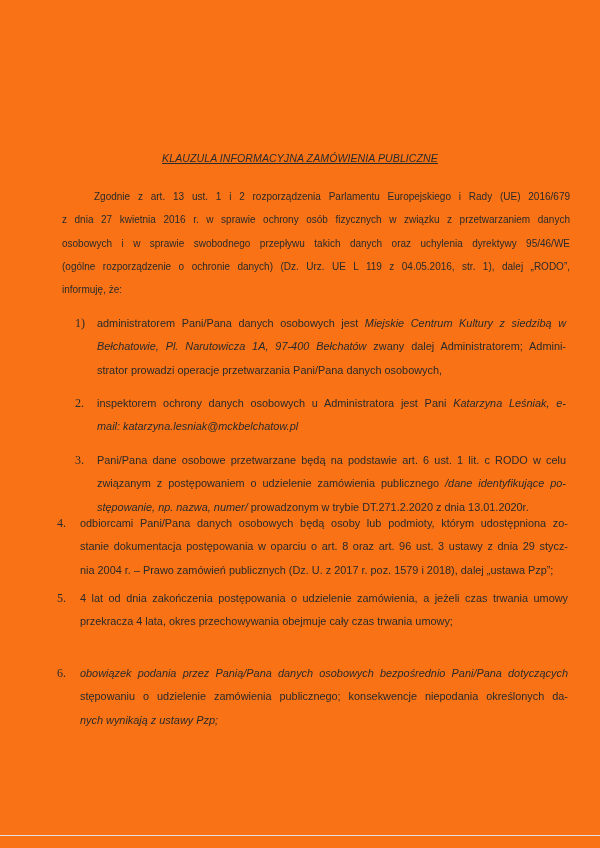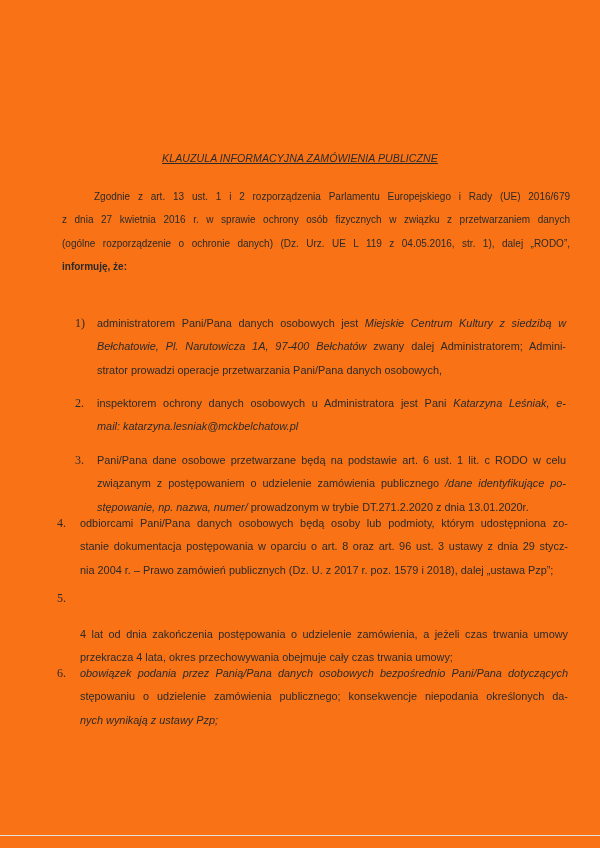--- a/index.html
+++ b/index.html
@@ -32,22 +32,23 @@
 </head>
 <body>
 
 <div class="page">
 
   <div class="title">KLAUZULA INFORMACYJNA ZAMÓWIENIA PUBLICZNE</div>
 
   <div class="intro">
     <span class="line first just-line" style="display: block; text-align-last: justify;">Zgodnie z art. 13 ust. 1 i 2 rozporządzenia Parlamentu Europejskiego i Rady (UE) 2016/679</span>
     <span class="line just-line" style="display: block; text-align-last: justify;">z dnia 27 kwietnia 2016 r. w sprawie ochrony osób fizycznych w związku z przetwarzaniem danych</span>
+    <span class="line just-line" style="display: block; text-align-last: justify;">osobowych i w sprawie swobodnego przepływu takich danych oraz uchylenia dyrektywy 95/46/WE</span>
     <span class="line just-line" style="display: block; text-align-last: justify;">(ogólne rozporządzenie o ochronie danych) (Dz. Urz. UE L 119 z 04.05.2016, str. 1), dalej „RODO”,</span>
-    <span class="line" style="display: block; font-weight: bold;">informuję, że:</span>
+    <span class="line" style="display: block;">informuję, że:</span>
   </div>
 
   <div class="item" style="left:0; top:312px;">
       <span class="marker" style="left: 75px;">1)</span>
       <div class="body" style="left: 97px; width: 469px;">
         <span class="line" style="display: block; text-align-last: justify; white-space: normal;"><span>administratorem Pani/Pana danych osobowych jest </span><i>Miejskie Centrum Kultury z siedzibą w</i></span>
         <span class="line" style="display: block; text-align-last: justify; white-space: normal;"><i>Bełchatowie, Pl. Narutowicza 1A, 97-400 Bełchatów</i><span> zwany dalej Administratorem; Admini-</span></span>
         <span class="line" style="display: block;"><span>strator prowadzi operacje przetwarzania Pani/Pana danych osobowych,</span></span>
       </div>
     </div>
@@ -70,21 +71,21 @@
       <span class="marker" style="left: 57px;">4.</span>
       <div class="body" style="left: 80px; width: 488px;">
         <span class="line" style="display: block; text-align-last: justify; white-space: normal;"><span>odbiorcami Pani/Pana danych osobowych będą osoby lub podmioty, którym udostępniona zo-</span></span>
         <span class="line" style="display: block; text-align-last: justify; white-space: normal;"><span>stanie dokumentacja postępowania w oparciu o art. 8 oraz art. 96 ust. 3 ustawy z dnia 29 stycz-</span></span>
         <span class="line" style="display: block;"><span>nia 2004 r. – Prawo zamówień publicznych (Dz. U. z 2017 r. poz. 1579 i 2018), dalej „ustawa Pzp”;</span></span>
       </div>
     </div>
   <div class="item" style="left:0; top:587px;">
       <span class="marker" style="left: 57px;">5.</span>
       <div class="body" style="left: 80px; width: 488px;">
-        <span class="line" style="display: block; text-align-last: justify; white-space: normal; margin-top: 36px;"><span>4 lat od dnia zakończenia postępowania o udzielenie zamówienia, a jeżeli czas trwania umowy</span></span>
+        <span class="line" style="display: block; text-align-last: justify; white-space: normal;"><span>4 lat od dnia zakończenia postępowania o udzielenie zamówienia, a jeżeli czas trwania umowy</span></span>
         <span class="line" style="display: block;"><span>przekracza 4 lata, okres przechowywania obejmuje cały czas trwania umowy;</span></span>
       </div>
     </div>
   <div class="item" style="left:0; top:662px;">
       <span class="marker" style="left: 57px;">6.</span>
       <div class="body" style="left: 80px; width: 488px;">
         <span class="line" style="display: block; text-align-last: justify; white-space: normal; font-style: italic;"><span>obowiązek podania przez Panią/Pana danych osobowych bezpośrednio Pani/Pana dotyczących</span></span>
         <span class="line" style="display: block; text-align-last: justify; white-space: normal;"><span>stępowaniu o udzielenie zamówienia publicznego; konsekwencje niepodania określonych da-</span></span>
         <span class="line" style="display: block; font-style: italic;"><span>nych wynikają z ustawy Pzp;</span></span>
       </div>

